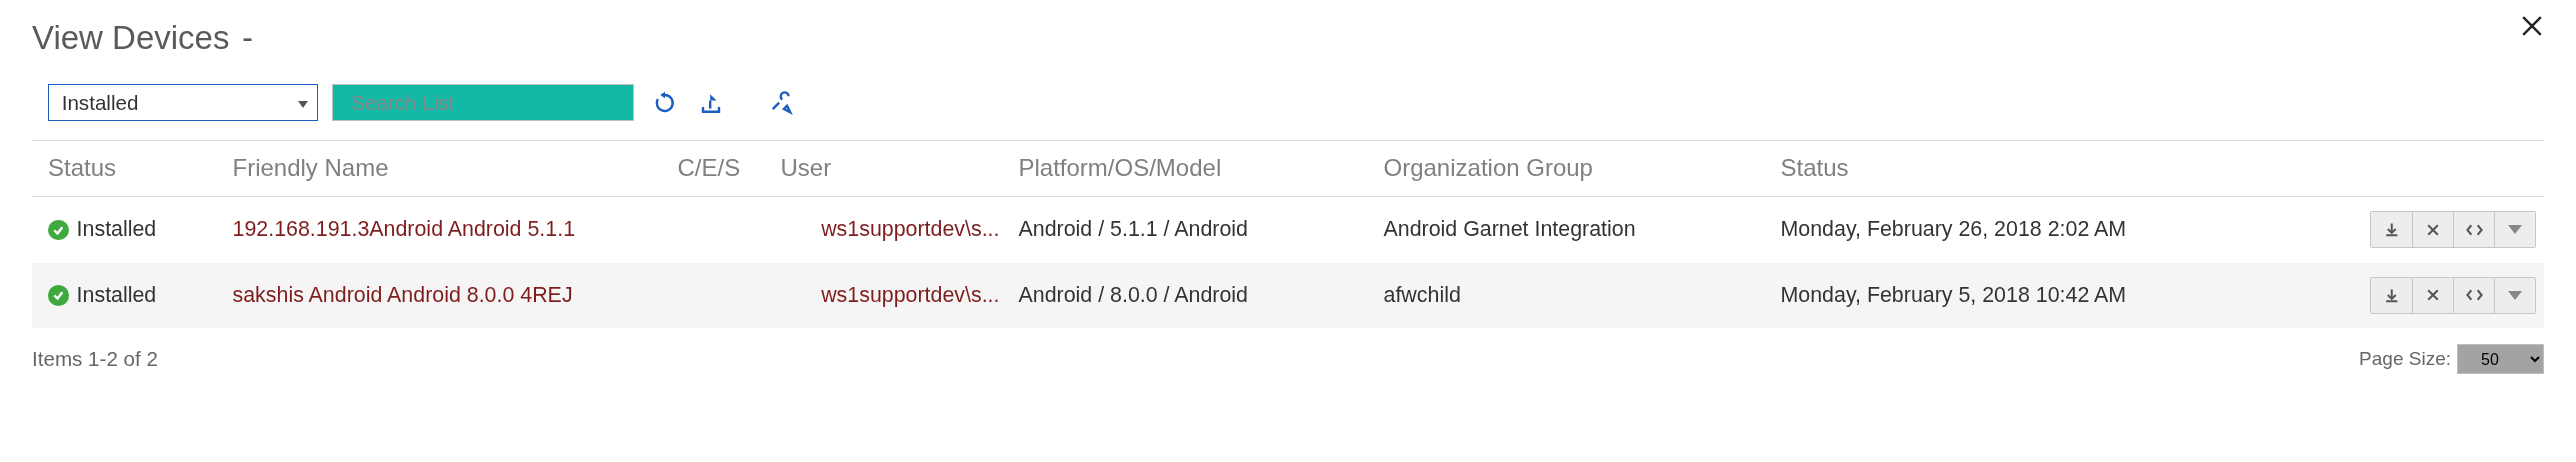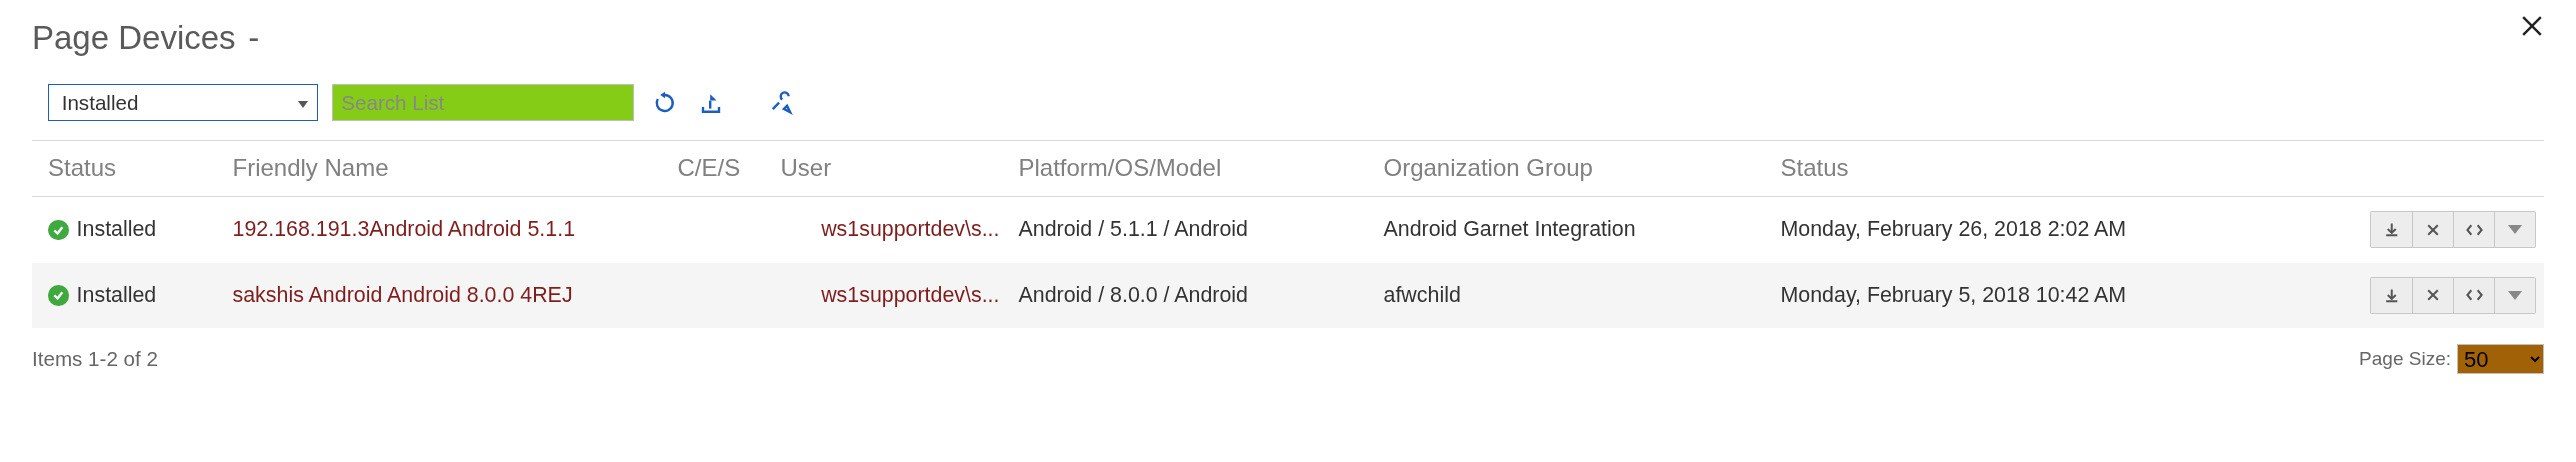--- a/index.html
+++ b/index.html
@@ -64,24 +64,24 @@
     padding: 0 9.5px 0 12.7px;
     color: #333;
     font-size: 20.6px;
     background: #fff;
   }
   .dropdown .chevron { color: #333; font-size: 16px; }
   .search-box {
     border: 0.8px solid #bfbfbf;
     height: 37px;
     width: 302px;
-    padding: 0 8px;
+    padding: 0 18px;
     font-size: 20.6px;
     color: #333;
-    background: #84cc16;
+    background: #14b8a6;
   }
   .icon-btn {
     color: #1a5fbf;
     font-size: 25.4px;
     cursor: pointer;
     display: inline-flex;
     align-items: center;
     justify-content: center;
     width: 32px;
     height: 32px;
@@ -148,23 +148,23 @@
     font-size: 20.6px;
   }
   .page-size {
     display: flex; align-items: center; gap: 6px;
     color: #666; font-size: 19px;
   }
   .page-size select {
     border: 0.8px solid #bfbfbf;
     height: 30px;
     width: 87px;
-    font-size: 22px;
-    padding: 0 2px;
-    background: #a16207;
+    font-size: 16px;
+    padding: 0 19px;
+    background: #a3a3a3;
   }
   .chev-down::after {
     content: "";
     display: inline-block;
     width: 0; height: 0;
     border-left: 5.6px solid transparent;
     border-right: 5.6px solid transparent;
     border-top: 7.1px solid #555;
   }
   .triangle-down {
@@ -176,21 +176,21 @@
   }
   input::placeholder { color: #888; }
 </style>
 </head>
 <body>
 
 <div class="container">
 
   <div class="header-row">
     <div class="title">
-      <span>Page Devices</span>
+      <span>View Devices</span>
       <span class="dash">-</span>
     </div>
     <div class="close-x">
       <svg width="24" height="24" viewBox="0 0 30 30">
           <line x1="4" y1="4" x2="26" y2="26" stroke="#222" stroke-width="3"></line>
           <line x1="26" y1="4" x2="4" y2="26" stroke="#222" stroke-width="3"></line>
         </svg>
     </div>
   </div>
 

